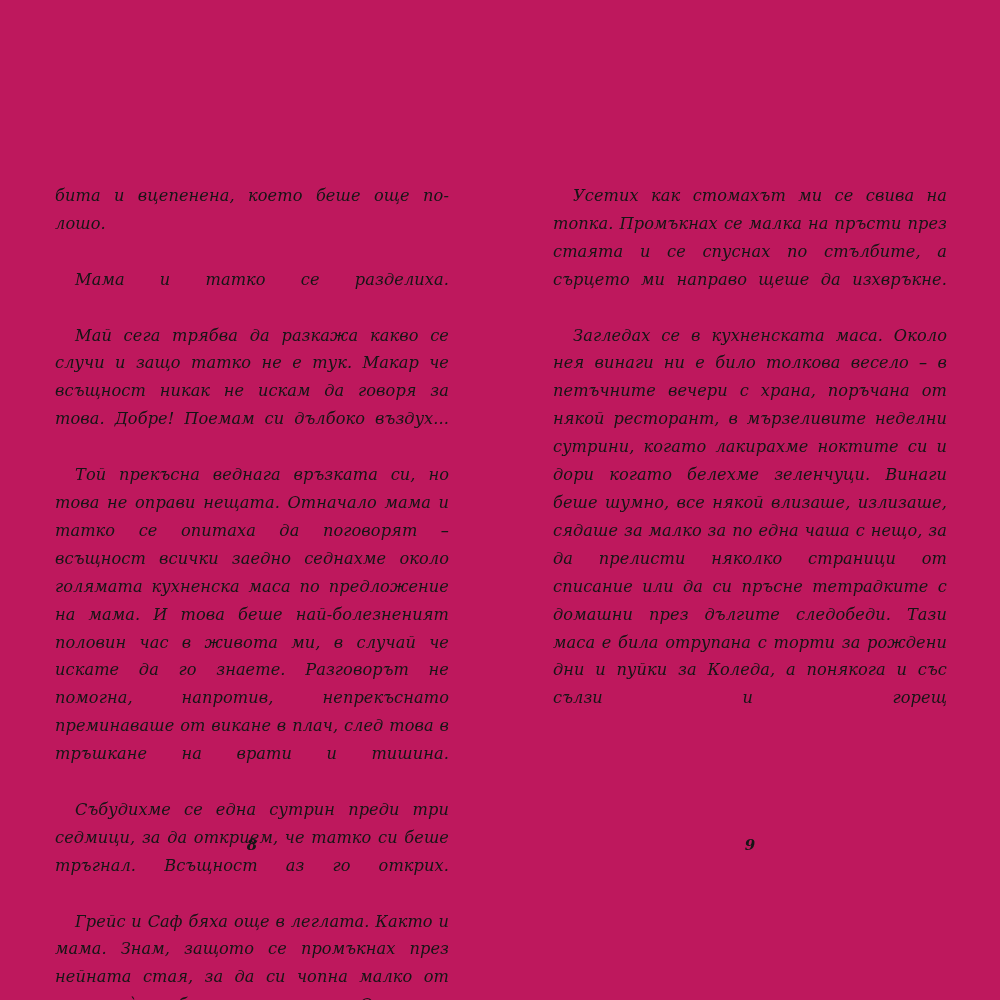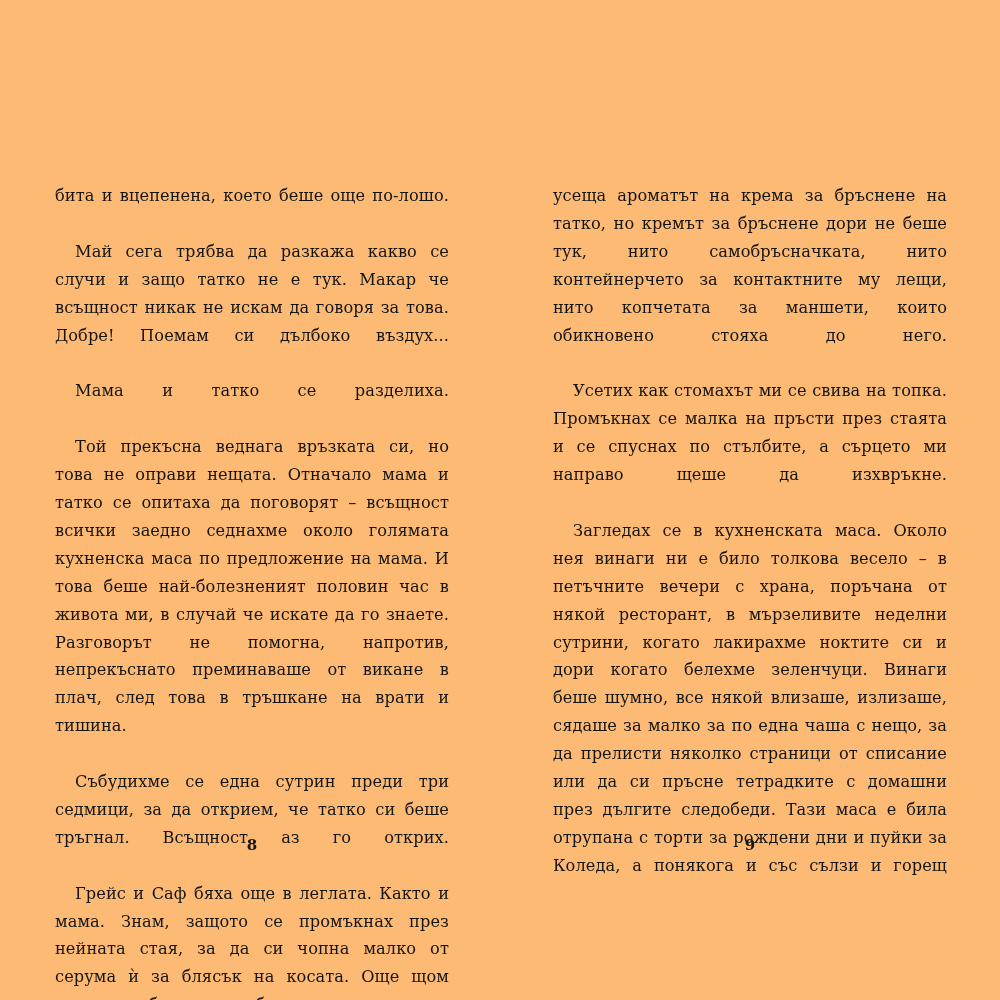--- a/index.html
+++ b/index.html
@@ -11,21 +11,22 @@
     width: 1000px;
     height: 1000px;
     overflow: hidden;
     font-family: "DejaVu Serif", "Liberation Serif", serif;
   }
 
   .spread {
     position: relative;
     width: 1000px;
     height: 1000px;
-    background: #fdba74;
+    background: #be185d;
+    font-style: italic;
   }
 
   .page {
     position: absolute;
     top: 182px;
     width: 394px;
   }
   .page-left  { left: 55px; }
   .page-right { left: 553px; }
 
@@ -71,32 +72,31 @@
   .page-number.right { left: 553px; }
 </style>
 </head>
 <body>
 
 <div class="spread">
 
   <div class="page page-left">
     <div class="text-block">
       <p class="cont">бита и вцепенена, което беше още по-лошо.</p>
+      <p>Мама и татко се разделиха.</p>
       <p>Май сега трябва да разкажа какво се случи и защо татко не е тук. Макар че всъщност никак не искам да говоря за това. Добре! Поемам си дълбоко въздух...</p>
-      <p>Мама и татко се разделиха.</p>
       <p>Той прекъсна веднага връзката си, но това не оправи нещата. Отначало мама и татко се опитаха да поговорят – всъщност всички заедно седнахме около голямата кухненска маса по предложение на мама. И това беше най-болезненият половин час в живота ми, в случай че искате да го знаете. Разговорът не помогна, напротив, непрекъснато преминаваше от викане в плач, след това в тръшкане на врати и тишина.</p>
       <p>Събудихме се една сутрин преди три седмици, за да открием, че татко си беше тръгнал. Всъщност аз го открих.</p>
       <p>Грейс и Саф бяха още в леглата. Както и мама. Знам, защото се промъкнах през нейната стая, за да си чопна малко от серума ѝ за блясък на косата. Още щом влязох в банята, разбрах, че нещо не е наред, въпреки че ми отне доста време да установя точно какво.</p>
 
     </div>
   </div>
 
   <div class="page page-right">
     <div class="text-block">
-      <p class="cont">усеща ароматът на крема за бръснене на татко, но кремът за бръснене дори не беше тук, нито самобръсначката, нито контейнерчето за контактните му лещи, нито копчетата за маншети, които обикновено стояха до него.</p>
       <p>Усетих как стомахът ми се свива на топка. Промъкнах се малка на пръсти през стаята и се спуснах по стълбите, а сърцето ми направо щеше да изхвръкне.</p>
       <p>Загледах се в кухненската маса. Около нея винаги ни е било толкова весело – в петъчните вечери с храна, поръчана от някой ресторант, в мързеливите неделни сутрини, когато лакирахме ноктите си и дори когато белехме зеленчуци. Винаги беше шумно, все някой влизаше, излизаше, сядаше за малко за по една чаша с нещо, за да прелисти няколко страници от списание или да си пръсне тетрадките с домашни през дългите следобеди. Тази маса е била отрупана с торти за рождени дни и пуйки за Коледа, а понякога и със сълзи и горещ</p>
     </div>
   </div>
 
   <div class="page-number left">8</div>
   <div class="page-number right">9</div>
 
 </div>
 

